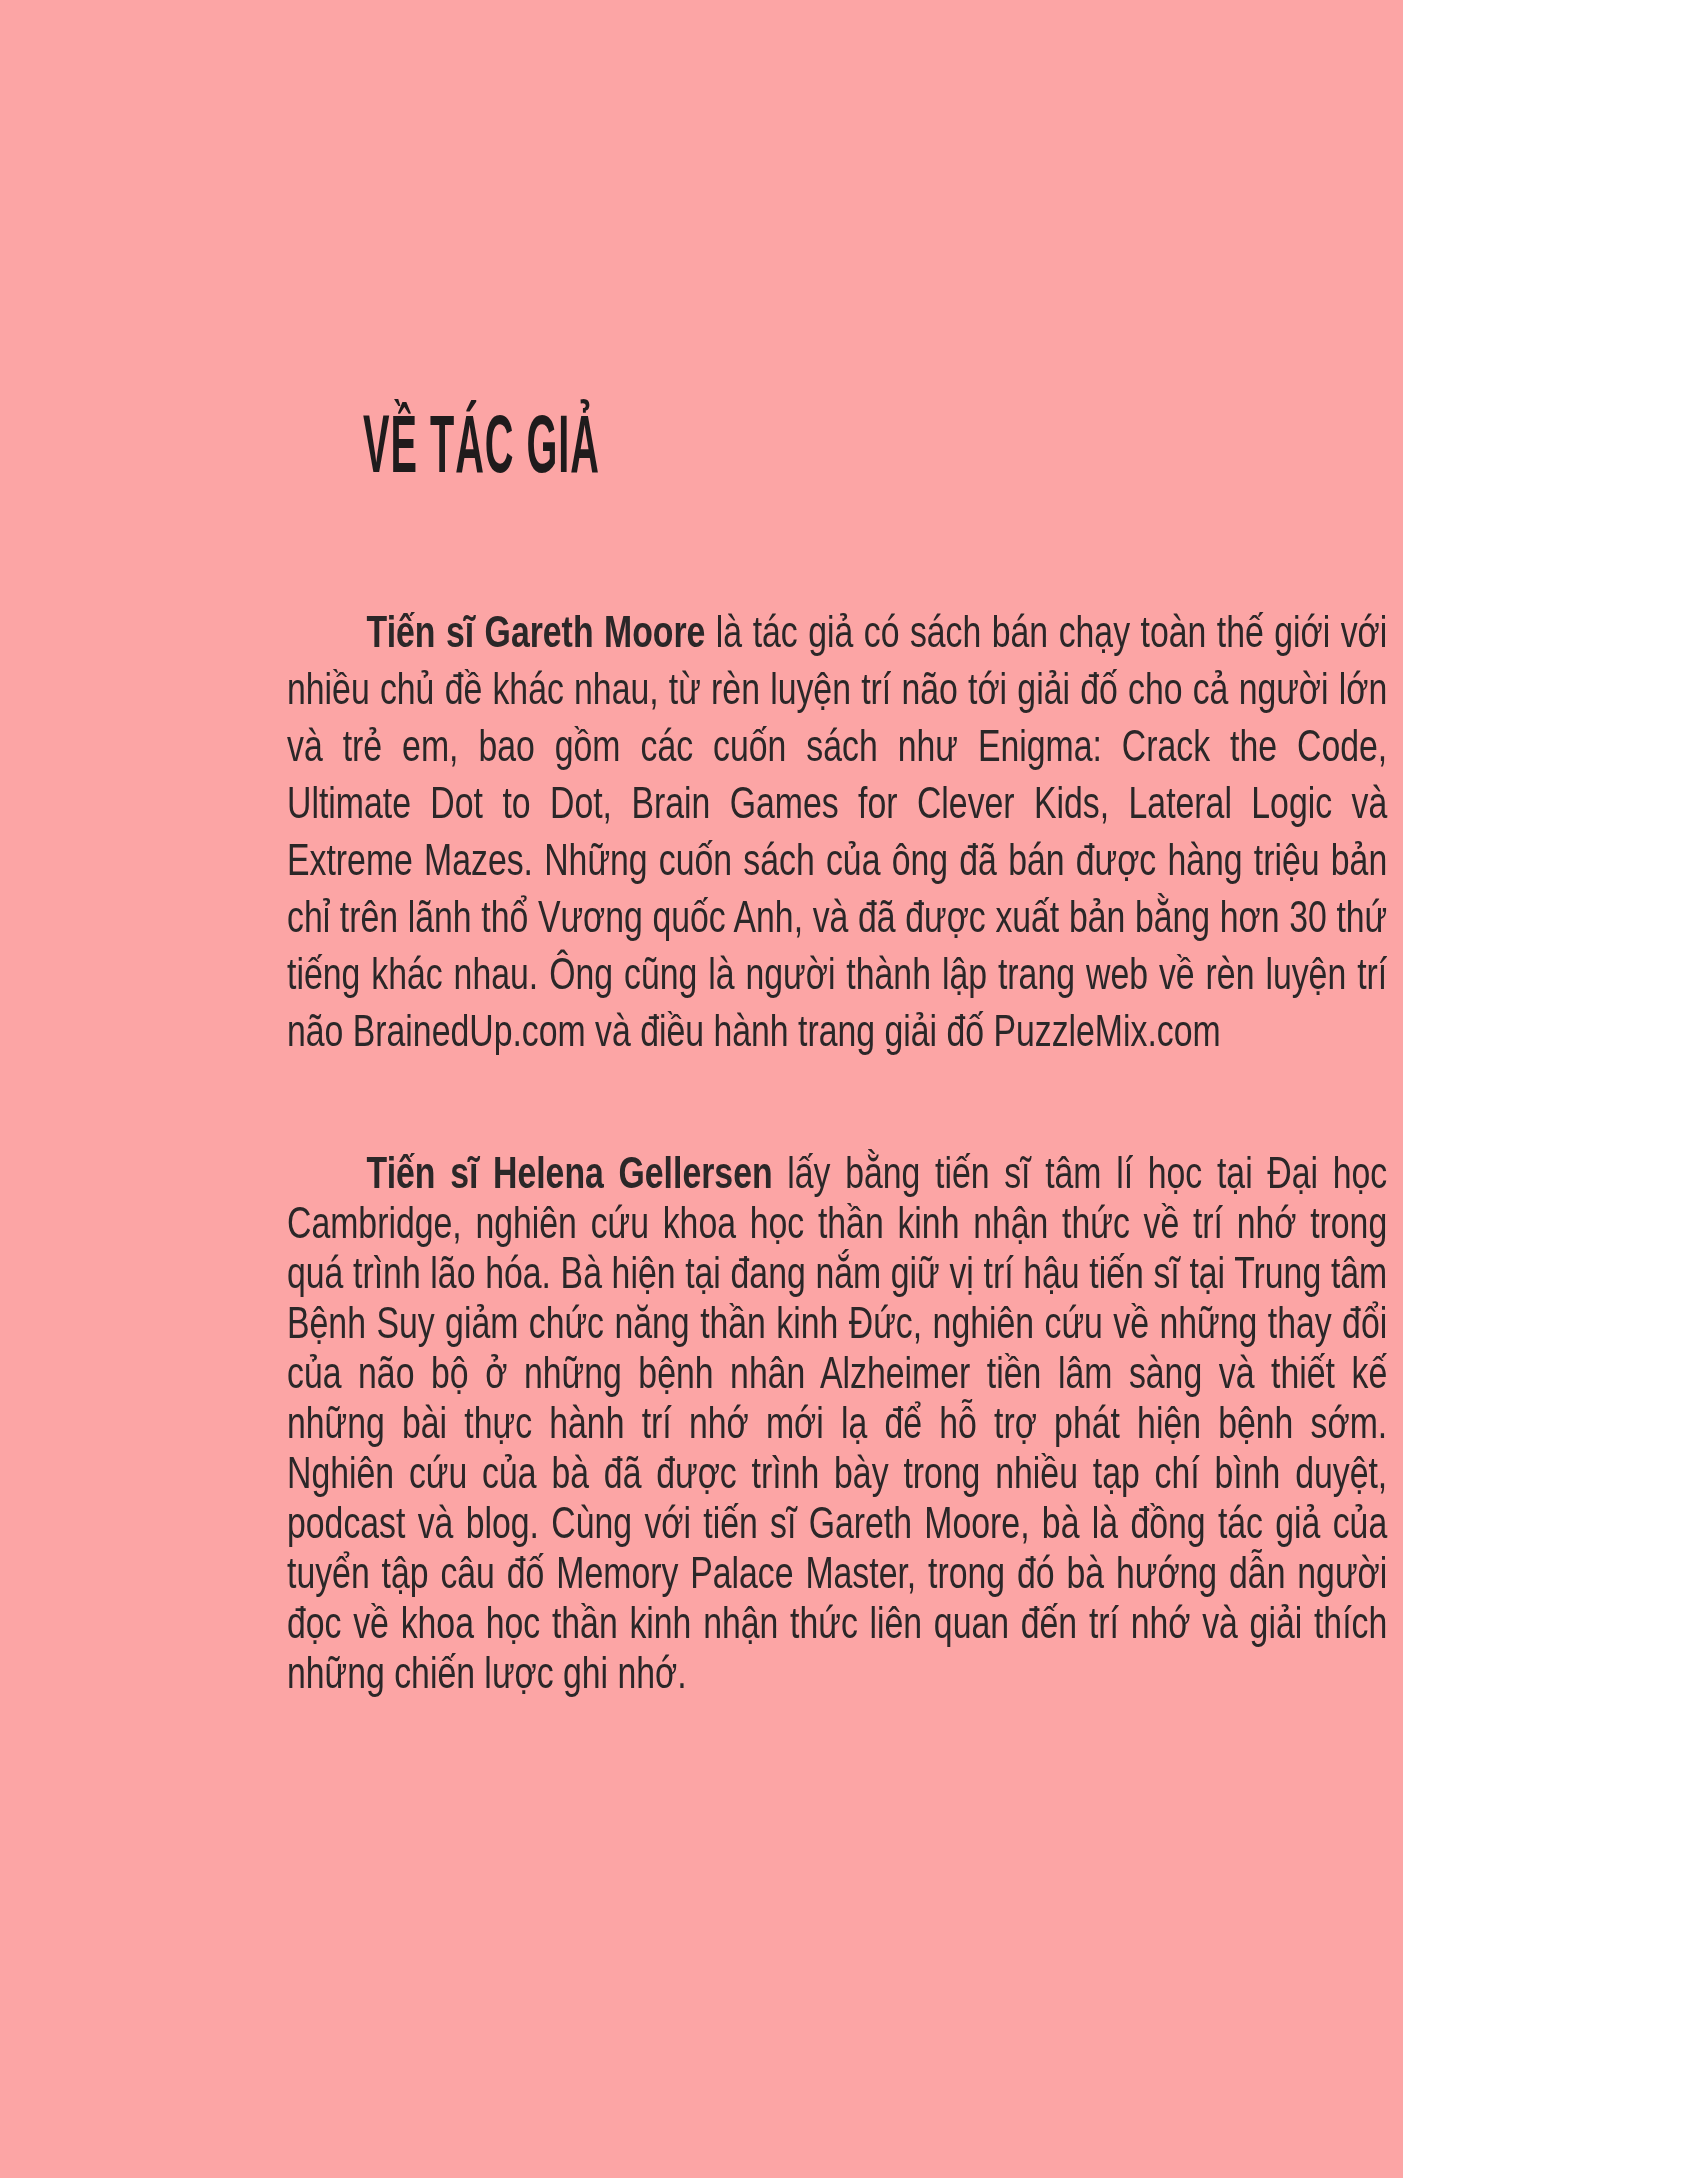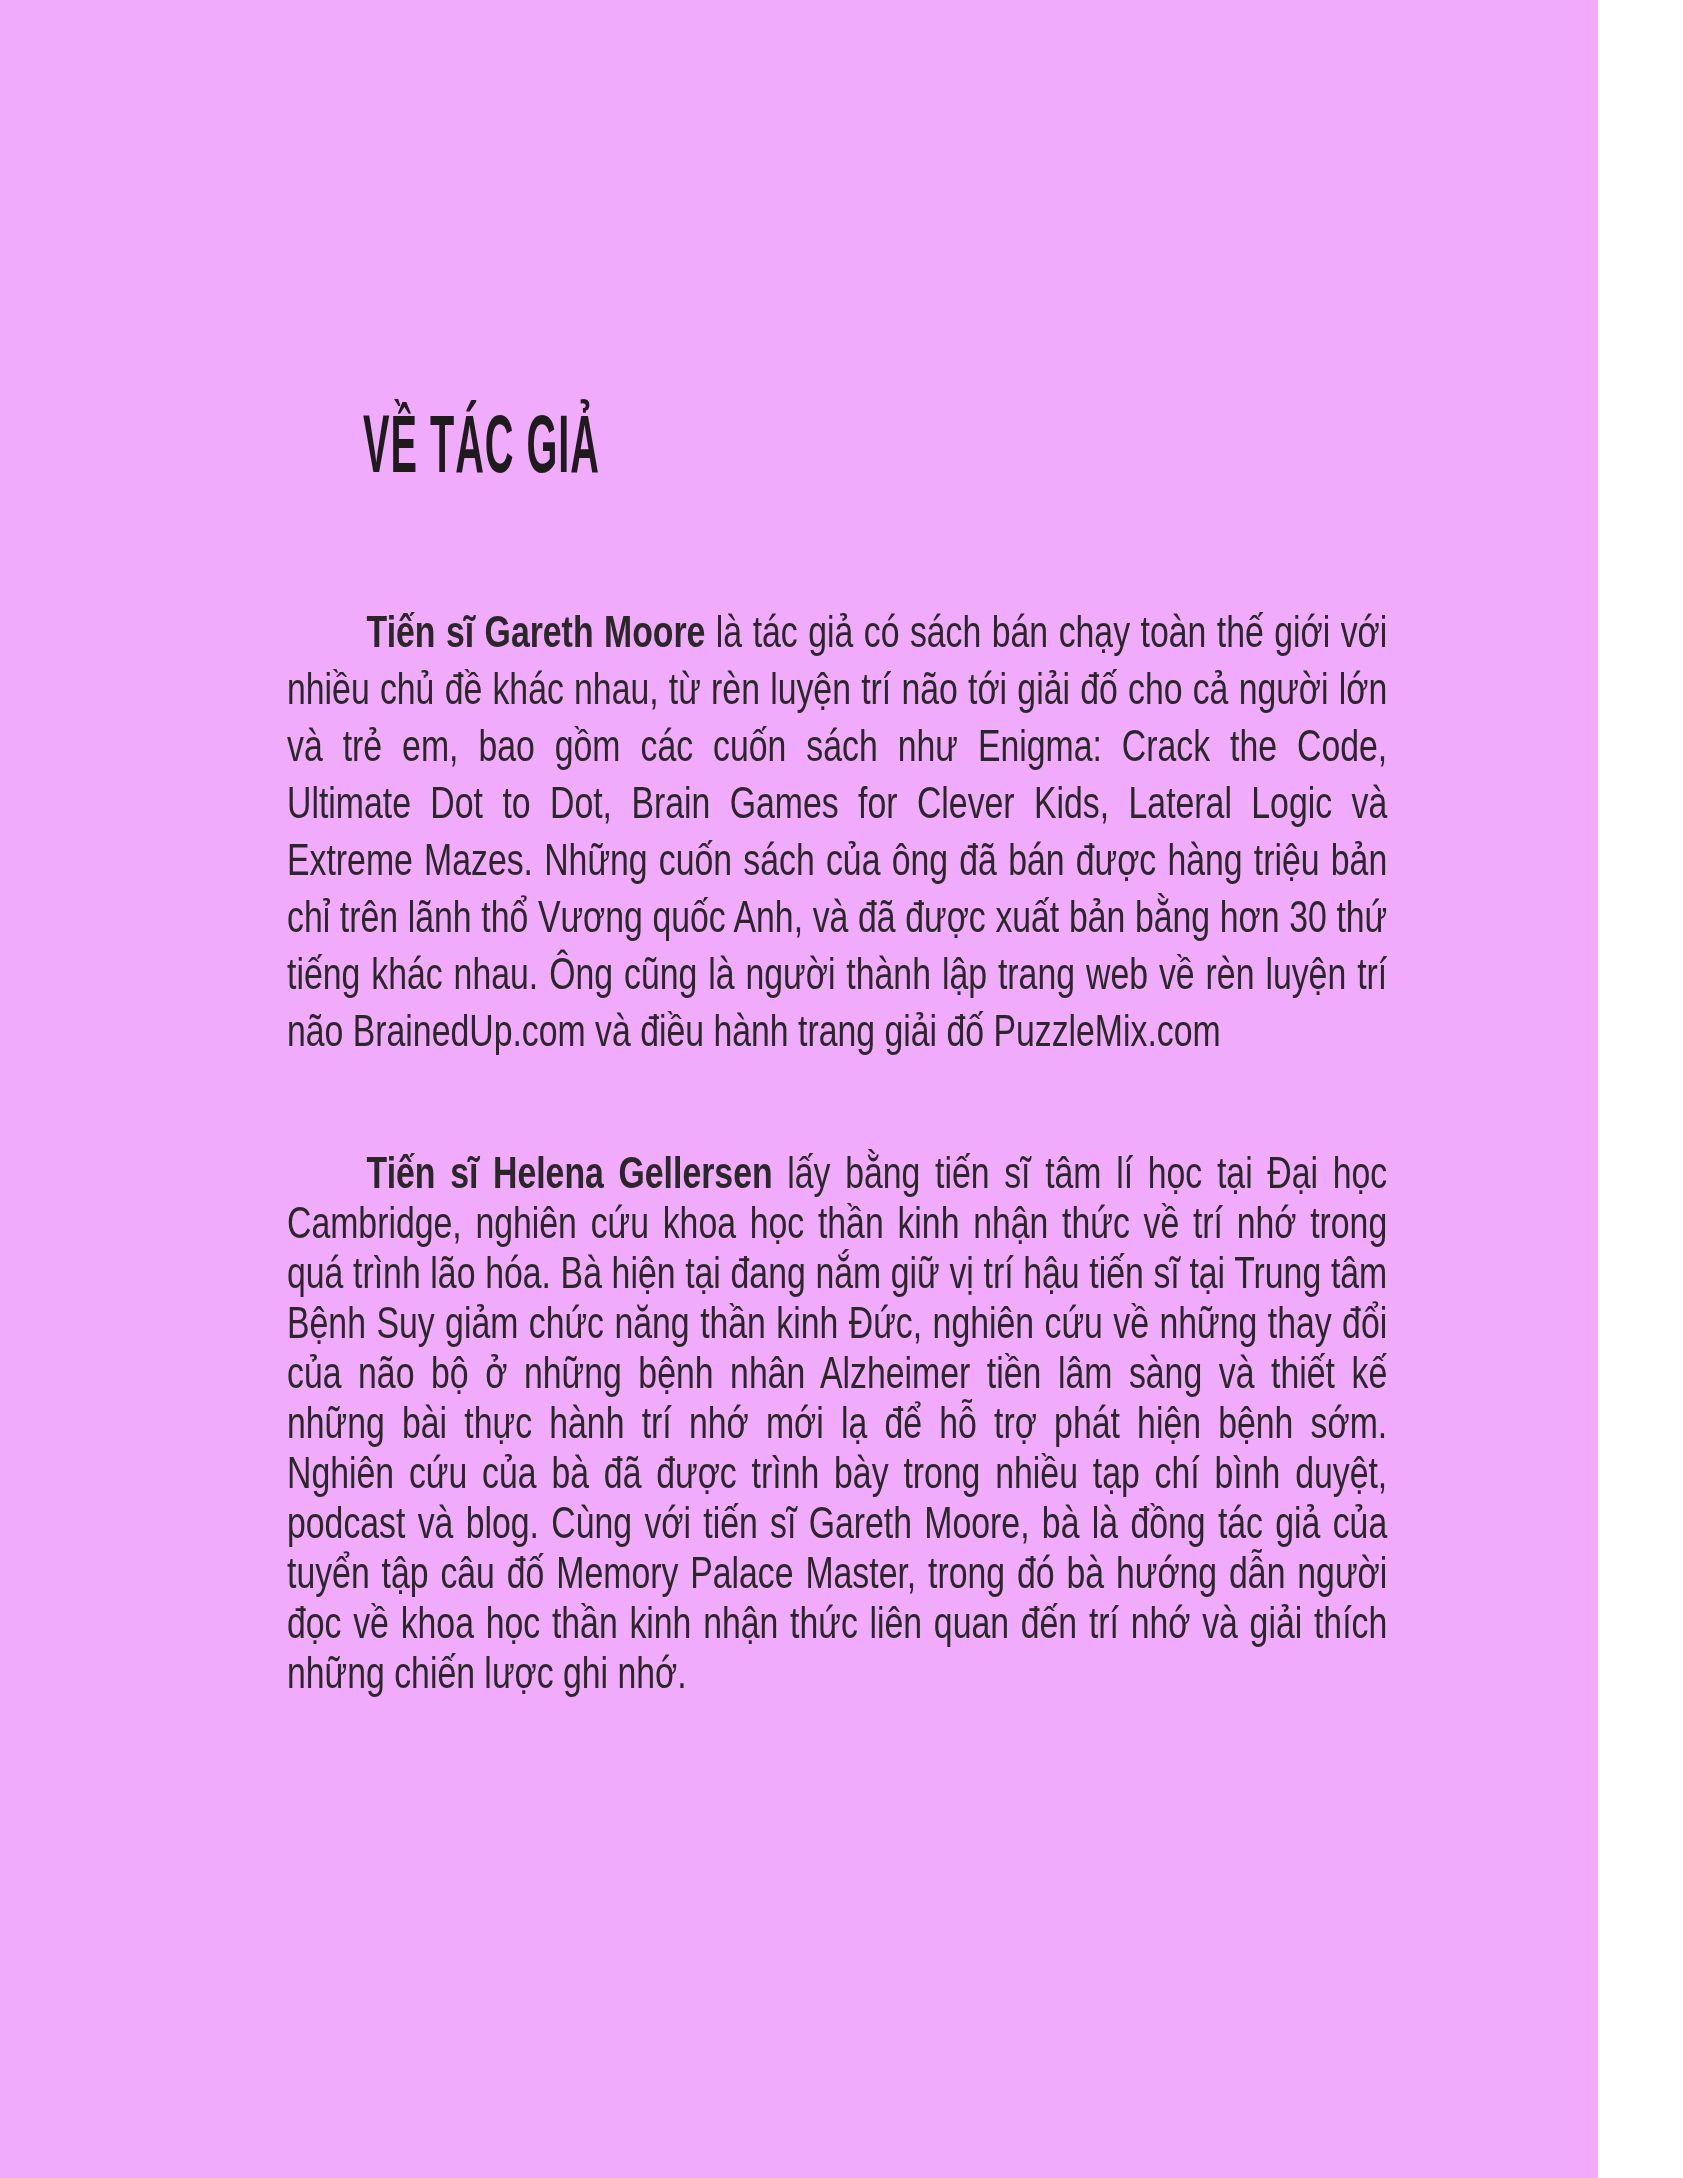--- a/index.html
+++ b/index.html
@@ -3,23 +3,23 @@
 <meta charset="utf-8">
 <title>Book page</title>
 <style>
   html, body {
     margin: 0;
     padding: 0;
     background: #ffffff;
   }
   .page {
     position: relative;
-    width: 1598px;
+    width: 1403px;
     height: 2178px;
-    background: #f0abfc;
+    background: #fca5a5;
     overflow: hidden;
     font-family: "Liberation Sans", "DejaVu Sans", sans-serif;
   }
   .title {
     position: absolute;
     left: 363px;
     top: 404px;
     margin: 0;
     font-family: "Liberation Sans", "DejaVu Sans", sans-serif;
     font-weight: 700;

